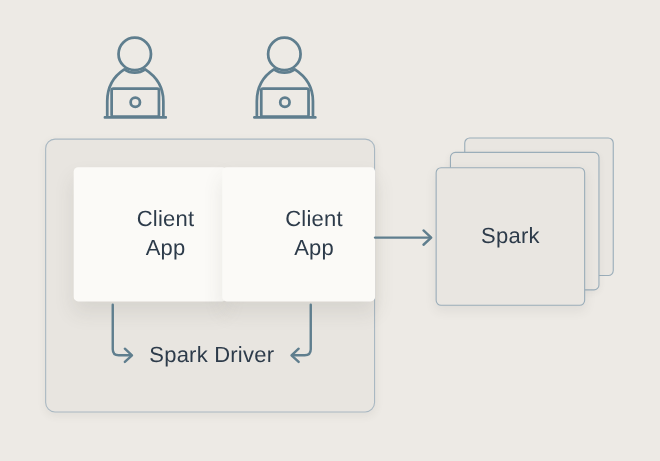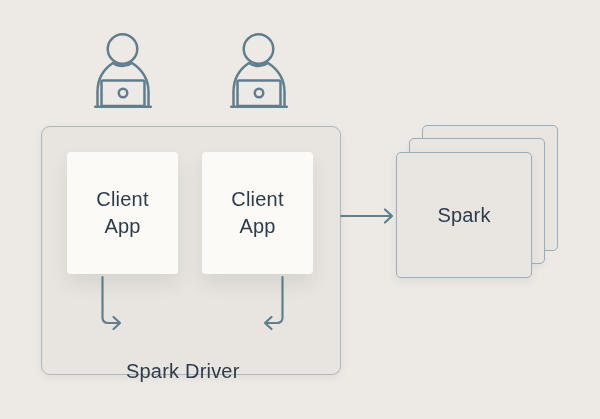--- a/index.html
+++ b/index.html
@@ -40,43 +40,42 @@
     box-sizing:border-box;
     box-shadow:0 3px 8px rgba(70,70,60,0.07);
   }
   .client-card{
     position:absolute;
     width:111px;height:122px;
     background:var(--card);
     border-radius:4px;
     box-shadow:0 10px 18px rgba(70,65,55,0.10);
     display:flex;flex-direction:column;
-    align-items:center;justify-content:center;
+    align-items:center;justify-content:center;padding-left:28px;
   }
   .client-card-1{left:25px;top:25px;}
   .client-card-2{left:160px;top:25px;}
   .node-label{
     color:var(--ink);
     font-size:20px;
     line-height:27px;
     font-weight:500;
     letter-spacing:0.2px;
     text-align:center;
   }
   .driver-arrows{position:absolute;left:0;top:0;width:300px;height:249px;}
   .driver-arrows path{fill:none;stroke:var(--stroke);stroke-width:2.2;stroke-linecap:round;stroke-linejoin:round;}
   .driver-label{
     position:absolute;
     left:84px;top:183px;width:133px;
-    text-align:left;
+    text-align:center;
     color:var(--ink);
     font-size:20px;line-height:26px;
     font-weight:500;letter-spacing:0.2px;
     white-space:nowrap;
-    margin-top:48px;
   }
   .connector{position:absolute;left:338px;top:200px;width:60px;height:32px;}
   .connector path{fill:none;stroke:var(--stroke);stroke-width:2.2;stroke-linecap:round;stroke-linejoin:round;}
 
   .exec-box{
     position:absolute;
     width:136px;height:126px;
     background:var(--exec-fill);
     border:1.5px solid var(--exec-border);
     border-radius:5px;

